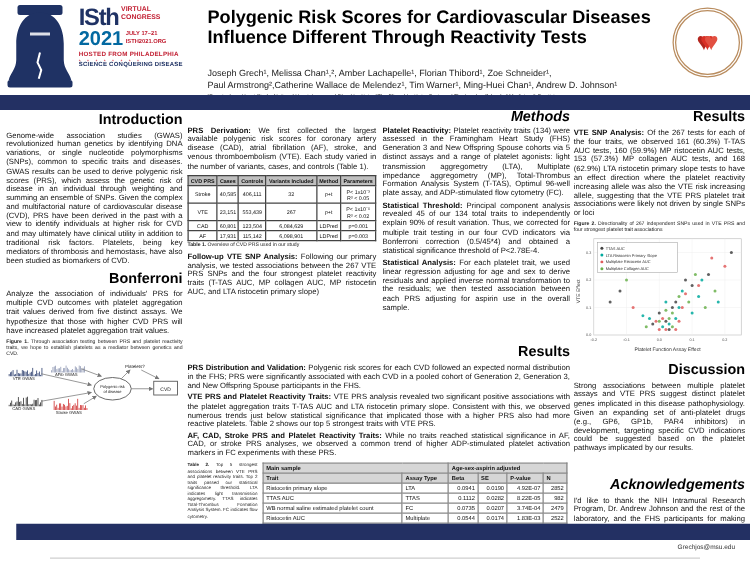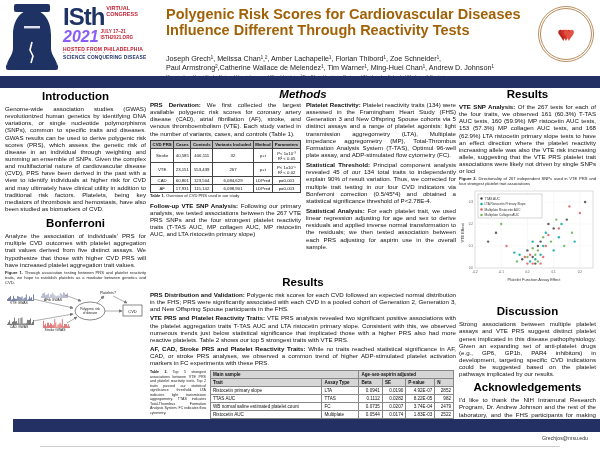--- a/index.html
+++ b/index.html
@@ -5,40 +5,40 @@
   html,body{margin:0;padding:0;}
   body{width:600px;height:450px;position:relative;background:#ffffff;
        font-family:"Liberation Sans", sans-serif;color:#111;overflow:hidden;}
   .abs{position:absolute;}
   
   .header{top:0;left:0;width:600px;height:76px;background:#fff;}
   .logo-left{top:2px;left:4px;width:152px;height:72px;display:flex;gap:3px;}
   .bell{flex:0 0 56px;}
   .isth-stack{display:flex;flex-direction:column;line-height:1;padding-top:3px;}
   .row1{display:flex;align-items:flex-start;gap:2px;}
-  .isth-big{font-size:24px;font-weight:bold;color:#1f3264;letter-spacing:-1px;}
+  .isth-big{font-size:19px;font-weight:bold;color:#1f3264;letter-spacing:-1px;}
   .red-sm{font-size:5.5px;font-weight:bold;color:#c22033;line-height:1.1;}
-  .yr{font-size:16px;font-weight:bold;color:#8b5cf6;letter-spacing:0;font-style:italic;}
+  .yr{font-size:16px;font-weight:bold;color:#0369a1;letter-spacing:0;}
   .red-xs{font-size:4.6px;font-weight:bold;color:#c22033;line-height:1.2;}
   .hosted{font-size:5px;font-weight:bold;color:#c22033;margin-top:2px;letter-spacing:.2px;}
   .stars{font-size:4px;color:#c22033;letter-spacing:2px;}
   .tagline{font-size:4.8px;font-weight:bold;color:#1f3264;letter-spacing:.2px;}
   .title-block{top:6px;left:166px;width:372px;}
-  .title{font-size:14.5px;font-weight:bold;color:#a16207;line-height:1.12;}
+  .title{font-size:14.5px;font-weight:bold;color:#000000;line-height:1.12;}
   .authors{font-size:7.2px;color:#222;margin-top:16px;line-height:1.25;}
   .affil{font-size:4.4px;color:#333;margin-top:2px;}
   .seal{top:6px;right:6px;width:50px;height:50px;border-radius:50%;
         border:3px double #b98c5e;display:flex;align-items:center;justify-content:center;background:#fff;}
   .seal span{font-size:20px;line-height:1;}
   .h1{color:#b3261e;margin-right:-9px;}
   .h2c{color:#d93025;margin-right:-9px;}
   .h3{color:#e25041;}
   .navy-top{top:76px;left:0;width:600px;height:12px;background:#233063;}
   
-  .sect{font-size:11.5px;font-weight:bold;text-align:center;color:#000;}
+  .sect{font-size:11.5px;font-weight:bold;text-align:right;color:#000;}
   .body{font-size:6.15px;line-height:1.16;text-align:justify;margin:0;}
   .cap{font-size:4.1px;line-height:1.2;color:#222;text-align:justify;margin:0;}
   b{font-weight:bold;}
   
   .col1{top:90px;left:5px;width:141px;}
   .mid-head{top:88px;left:150px;width:306px;font-style:italic;}
   .col2{top:101px;left:150px;width:151px;}
   .col3{top:101px;left:306px;width:150px;}
   .mid-results{top:276px;left:150px;width:306px;}
   .col4{top:88px;left:459px;width:137px;}
@@ -475,21 +475,21 @@
         <text x="94.66666666666667" y="85" font-size="3" text-anchor="middle" fill="#555">0.1</text>
         <text x="120.8888888888889" y="85" font-size="3" text-anchor="middle" fill="#555">0.2</text>
         <text x="14" y="81" font-size="3" text-anchor="end" fill="#555">0.0</text>
         <text x="14" y="59" font-size="3" text-anchor="end" fill="#555">0.1</text>
         <text x="14" y="36.99999999999999" font-size="3" text-anchor="end" fill="#555">0.2</text>
         <text x="14" y="15" font-size="3" text-anchor="end" fill="#555">0.3</text>
       </g>
     <text x="75" y="93" font-size="4" text-anchor="middle" fill="#333">Platelet Function Assay Effect</text>
     <text x="5" y="45" font-size="4" text-anchor="middle" fill="#333" transform="rotate(-90 5 45)">VTE Effect</text>
   </svg>
-  <div class="sect" style="margin-top:17px;">Discussion</div>
+  <div class="sect" style="margin-top:1px;">Discussion</div>
   <p class="body mt">Strong associations between multiple platelet assays and VTE PRS suggest distinct platelet genes implicated in this disease pathophysiology. Given an expanding set of anti-platelet drugs (e.g., GP6, GP1b, PAR4 inhibitors) in development, targeting specific CVD indications could be suggested based on the platelet pathways implicated by our results.</p>
-  <div class="sect" style="margin-top:4px;">Acknowledgements</div>
+  <div class="sect" style="margin-top:20px;font-style:italic;">Acknowledgements</div>
   <p class="body mt">I'd like to thank the NIH Intramural Research Program, Dr. Andrew Johnson and the rest of the laboratory, and the FHS participants for making this research possible.</p>
 </div>
 
 <div class="abs navy-bot"></div>
 <div class="abs email">Grechjos@msu.edu</div>
 <div class="abs footline"></div>
 
 </body></html>

